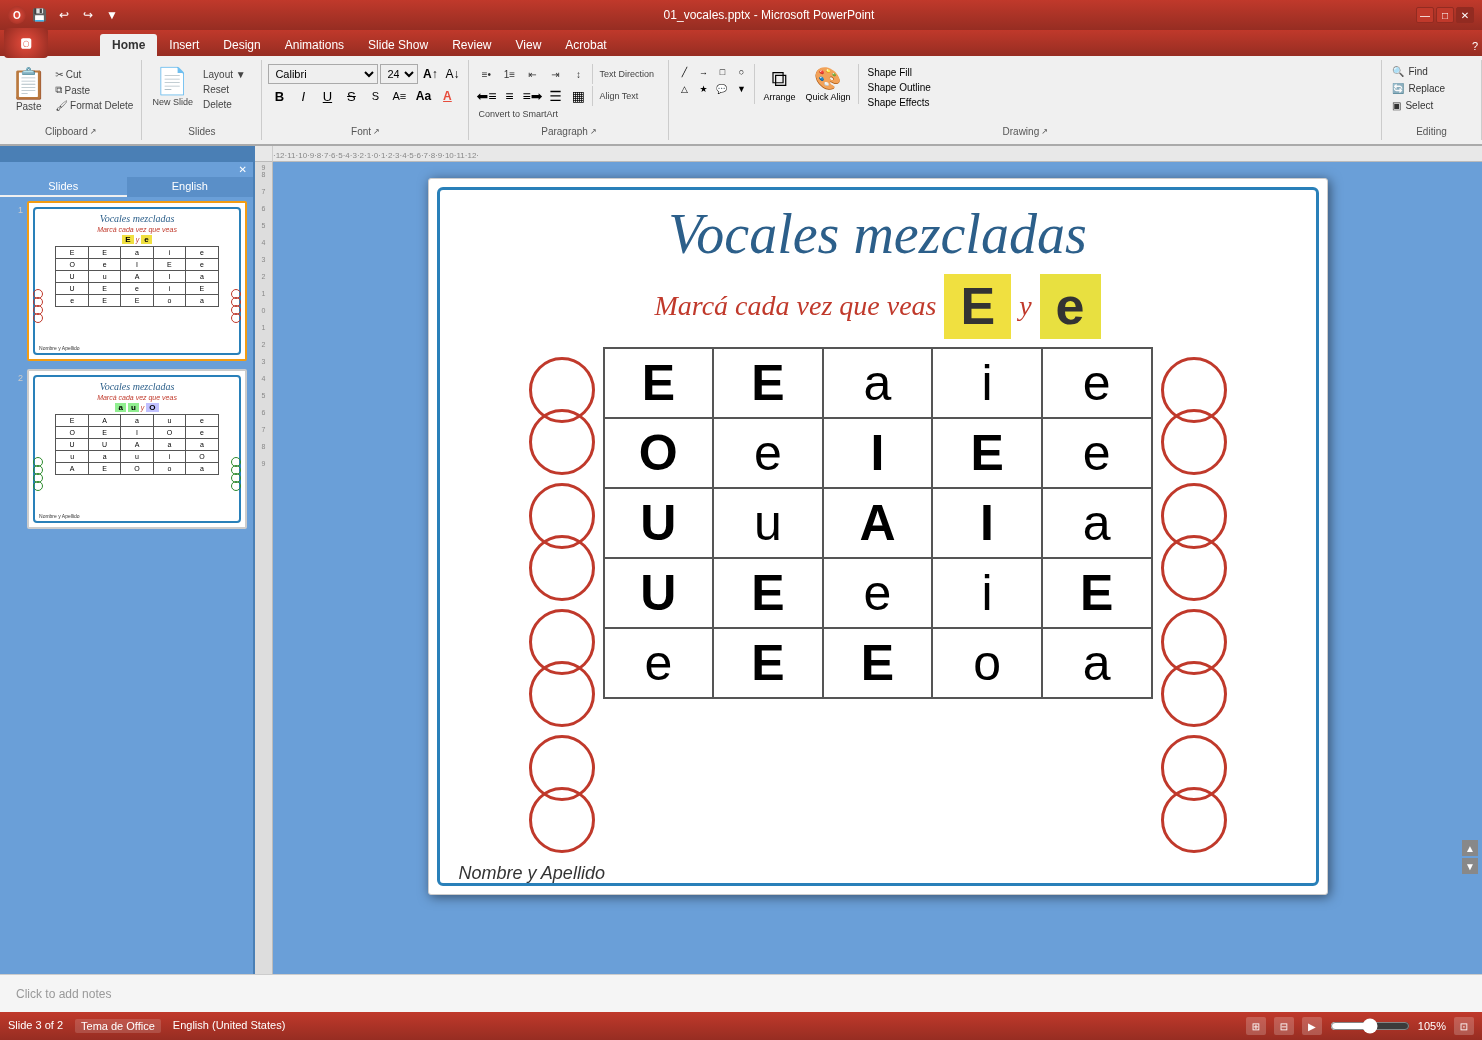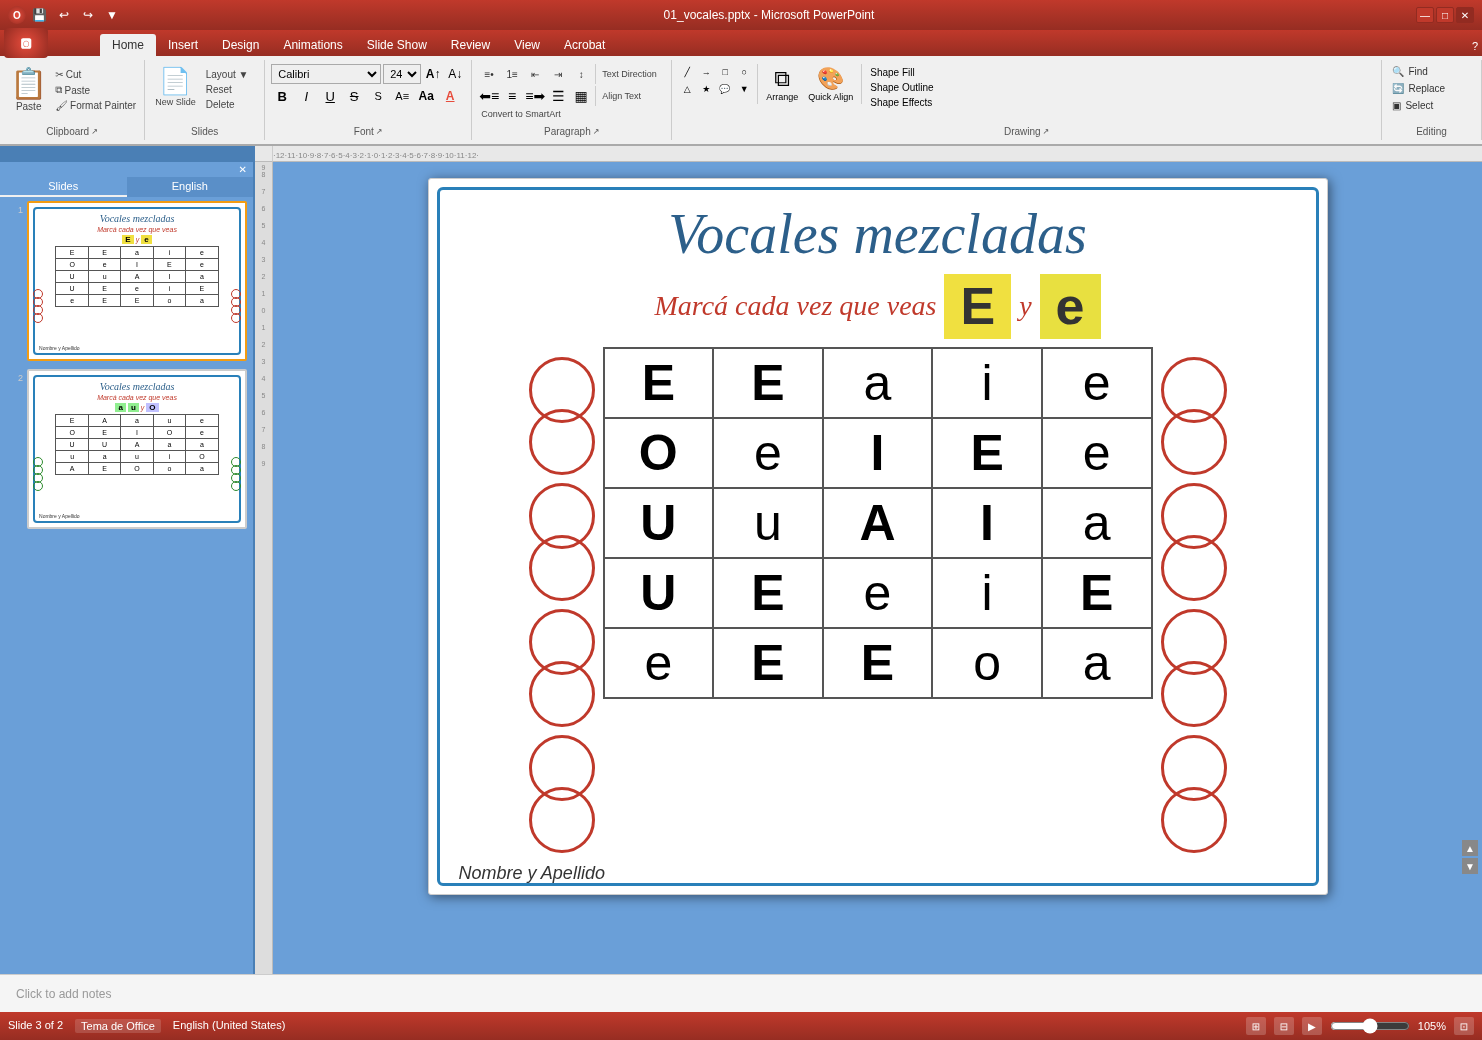--- a/index.html
+++ b/index.html
@@ -17,21 +17,21 @@
       font-size: 12px;
     }
     #title-bar-left { display: flex; align-items: center; gap: 4px; }
     .title-btn { width: 18px; height: 16px; background: #e74c3c; border: 1px solid #922b21; border-radius: 2px; cursor: pointer; display: flex; align-items: center; justify-content: center; font-size: 10px; color: white; }
     .title-btn.minimize { background: #c0392b; }
     .title-btn.maximize { background: #c0392b; }
     .title-btn.close { background: #922b21; }
     #title-center { font-size: 12px; color: white; }
     #tabs-bar { display: flex; background: linear-gradient(to bottom, #c0392b, #962d22); height: 26px; align-items: flex-end; padding-left: 50px; }
     .tab { padding: 4px 12px; font-size: 12px; color: white; cursor: pointer; border-top-left-radius: 3px; border-top-right-radius: 3px; }
-    .tab.active { background: #f0f0f0; color: #333; font-weight: normal; }
+    .tab.active { background: #f0f0f0; color: #333; font-weight: bold; }
     #ribbon-content { display: flex; padding: 4px 0; background: #f5f5f5; border-bottom: 1px solid #ccc; min-height: 80px; position: relative; }
     .qa-btn { width: 20px; height: 20px; display: flex; align-items: center; justify-content: center; color: white; font-size: 12px; cursor: pointer; border-radius: 2px; }
   </style>
 </head>
 <body>
 
 <div id="title-bar">
   <div id="title-bar-left">
     <div id="office-logo" style="width:18px;height:18px;background:radial-gradient(circle,#e74c3c,#922b21);border-radius:50%;display:flex;align-items:center;justify-content:center;color:white;font-size:10px;font-weight:bold;">O</div>
     <div class="qa-btn">💾</div>
@@ -75,21 +75,21 @@
         <div style="font-size:10px;cursor:pointer;padding:1px 2px;border-radius:2px;color:#444;display:flex;align-items:center;gap:2px;">
           <span>✂</span>
             <span>Cut</span>
         </div>
         <div style="font-size:10px;cursor:pointer;padding:1px 2px;border-radius:2px;color:#444;display:flex;align-items:center;gap:2px;">
           <span>⧉</span>
             <span>Paste</span>
         </div>
         <div style="font-size:10px;cursor:pointer;padding:1px 2px;border-radius:2px;color:#444;display:flex;align-items:center;gap:2px;">
           <span>🖌</span>
-            <span>Format Painter</span>
+            <span>Format Delete</span>
         </div>
       </div>
     </div>
     <div style="position:absolute;bottom:3px;left:0;right:0;text-align:center;font-size:10px;color:#555;display:flex;align-items:center;justify-content:center;gap:2px;">
       <span>Clipboard</span>
       <span style="font-size:8px;cursor:pointer;">↗</span>
     </div>
   </div>
 
   <div style="display:flex;flex-direction:column;padding:4px 6px 18px 6px;border-right:1px solid #ccc;min-width:120px;position:relative;">

